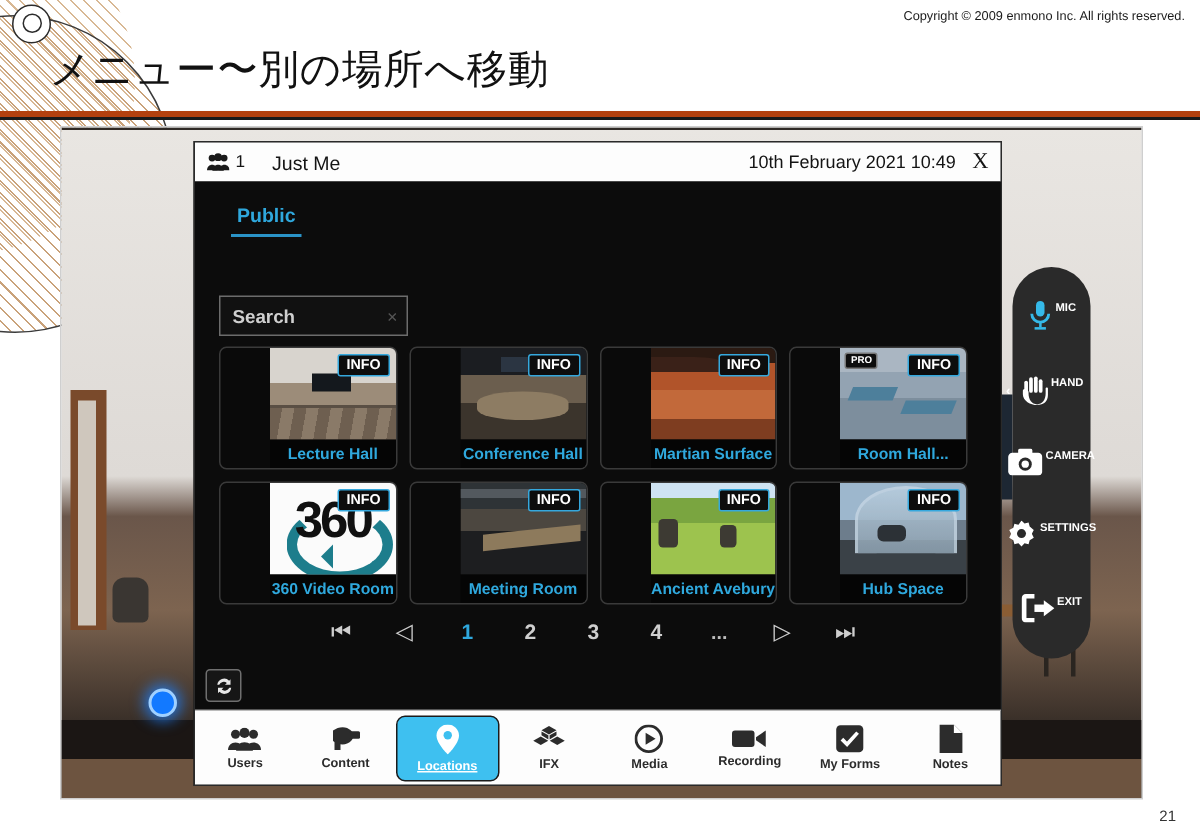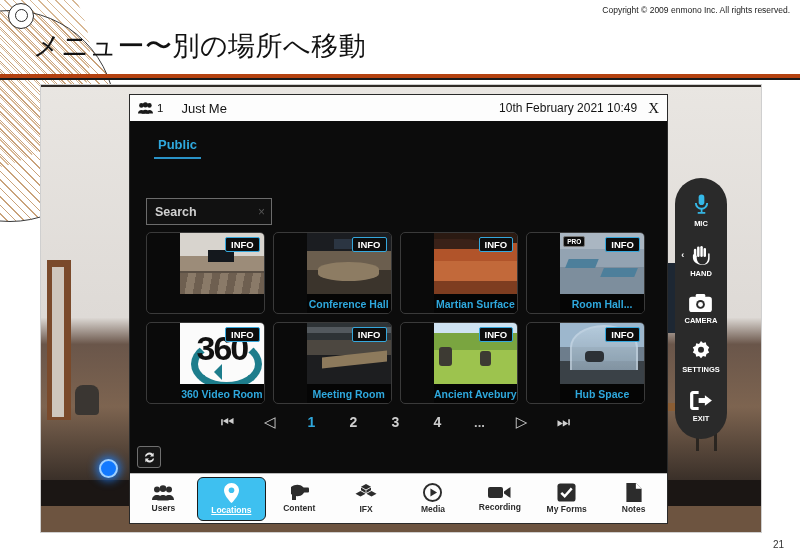--- a/index.html
+++ b/index.html
@@ -205,21 +205,21 @@
   .tool.active{background:#3ec0f0;color:#fff;border:1px solid #1b1b1b;}
   .tool.active .tool-label{text-decoration:underline;}
   .tool svg{display:block;}
 
   
   .vrmenu{
     position:absolute;left:675px;top:178px;width:52px;height:245px;border-radius:26px;
     background:#2a2a2a;display:flex;flex-direction:column;align-items:center;
     justify-content:space-around;padding:8px 0;
   }
-  .vritem{display:flex;flex-direction:column;align-items:center;gap:2px;color:#fff;
+  .vritem{display:flex;flex-direction:row;gap:2px;color:#fff;
     font-size:7.5px;font-weight:bold;position:relative;cursor:pointer;}
   .vritem .chev{position:absolute;left:-9px;top:5px;font-size:9px;color:#fff;}
 </style>
 </head>
 <body>
 
 <div class="slide">
 
   <div class="hatch-circle2"></div>
   <div class="hatch-circle"></div>
@@ -280,20 +280,21 @@
         </div>
       </div>
 
       <div class="grid">
 
         <div class="card">
           <div class="card-img">
             <div class="th th-lecture"></div>
             <span class="info-badge">INFO</span>
           </div>
+          <div class="card-label">Lecture Hall</div>
         </div>
 
         <div class="card">
           <div class="card-img">
             <div class="th th-conf"></div>
             <span class="info-badge">INFO</span>
           </div>
           <div class="card-label">Conference Hall</div>
         </div>
 
@@ -382,39 +383,39 @@
             <circle cx="17" cy="4.5" r="3" fill="#2c2c2c"></circle>
             <circle cx="11" cy="3.6" r="3.4" fill="#2c2c2c"></circle>
             <path d="M0 15c0-3 2.2-5 5-5s5 2 5 5z" fill="#2c2c2c"></path>
             <path d="M12 15c0-3 2.2-5 5-5s5 2 5 5z" fill="#2c2c2c"></path>
             <path d="M5.4 15.5c0-3.3 2.5-5.6 5.6-5.6s5.6 2.3 5.6 5.6z" fill="#2c2c2c"></path>
           </svg>
         </span>
         <span class="tool-label">Users</span>
       </div>
 
-      <div class="tool active">
-        <span>
-          <svg width="17" height="20" viewBox="0 0 17 20">
-            <path d="M8.5 0C4.4 0 1 3.3 1 7.4 1 12.9 8.5 20 8.5 20S16 12.9 16 7.4C16 3.3 12.6 0 8.5 0z" fill="#fff"></path>
-            <circle cx="8.5" cy="7.2" r="2.8" fill="#3ec0f0"></circle>
-          </svg>
-        </span>
-        <span class="tool-label">Locations</span>
-      </div>
-
       <div class="tool">
         <span>
           <svg width="22" height="17" viewBox="0 0 22 17">
             <path d="M3 3c4-3 9-3 12 0 2 2 2 5 0 7-3 3-8 3-12 0z" fill="#2c2c2c"></path>
             <rect x="14" y="3.5" width="7" height="5" rx="1" fill="#2c2c2c"></rect>
             <rect x="4" y="9" width="4" height="7" fill="#2c2c2c"></rect>
           </svg>
         </span>
         <span class="tool-label">Content</span>
+      </div>
+
+      <div class="tool active">
+        <span>
+          <svg width="17" height="20" viewBox="0 0 17 20">
+            <path d="M8.5 0C4.4 0 1 3.3 1 7.4 1 12.9 8.5 20 8.5 20S16 12.9 16 7.4C16 3.3 12.6 0 8.5 0z" fill="#fff"></path>
+            <circle cx="8.5" cy="7.2" r="2.8" fill="#3ec0f0"></circle>
+          </svg>
+        </span>
+        <span class="tool-label">Locations</span>
       </div>
 
       <div class="tool">
         <span>
           <svg width="22" height="18" viewBox="0 0 22 18">
             <path d="M11 0l5 2.8-5 2.8-5-2.8z" fill="#2c2c2c"></path>
             <path d="M5.5 7l5 2.8-5 2.8-5-2.8z" fill="#2c2c2c"></path>
             <path d="M16.5 7l5 2.8-5 2.8-5-2.8z" fill="#2c2c2c"></path>
             <path d="M6 6.2V3.6l4.6 2.6V9z" fill="#2c2c2c"></path>
             <path d="M16 6.2V3.6l-4.6 2.6V9z" fill="#2c2c2c"></path>

